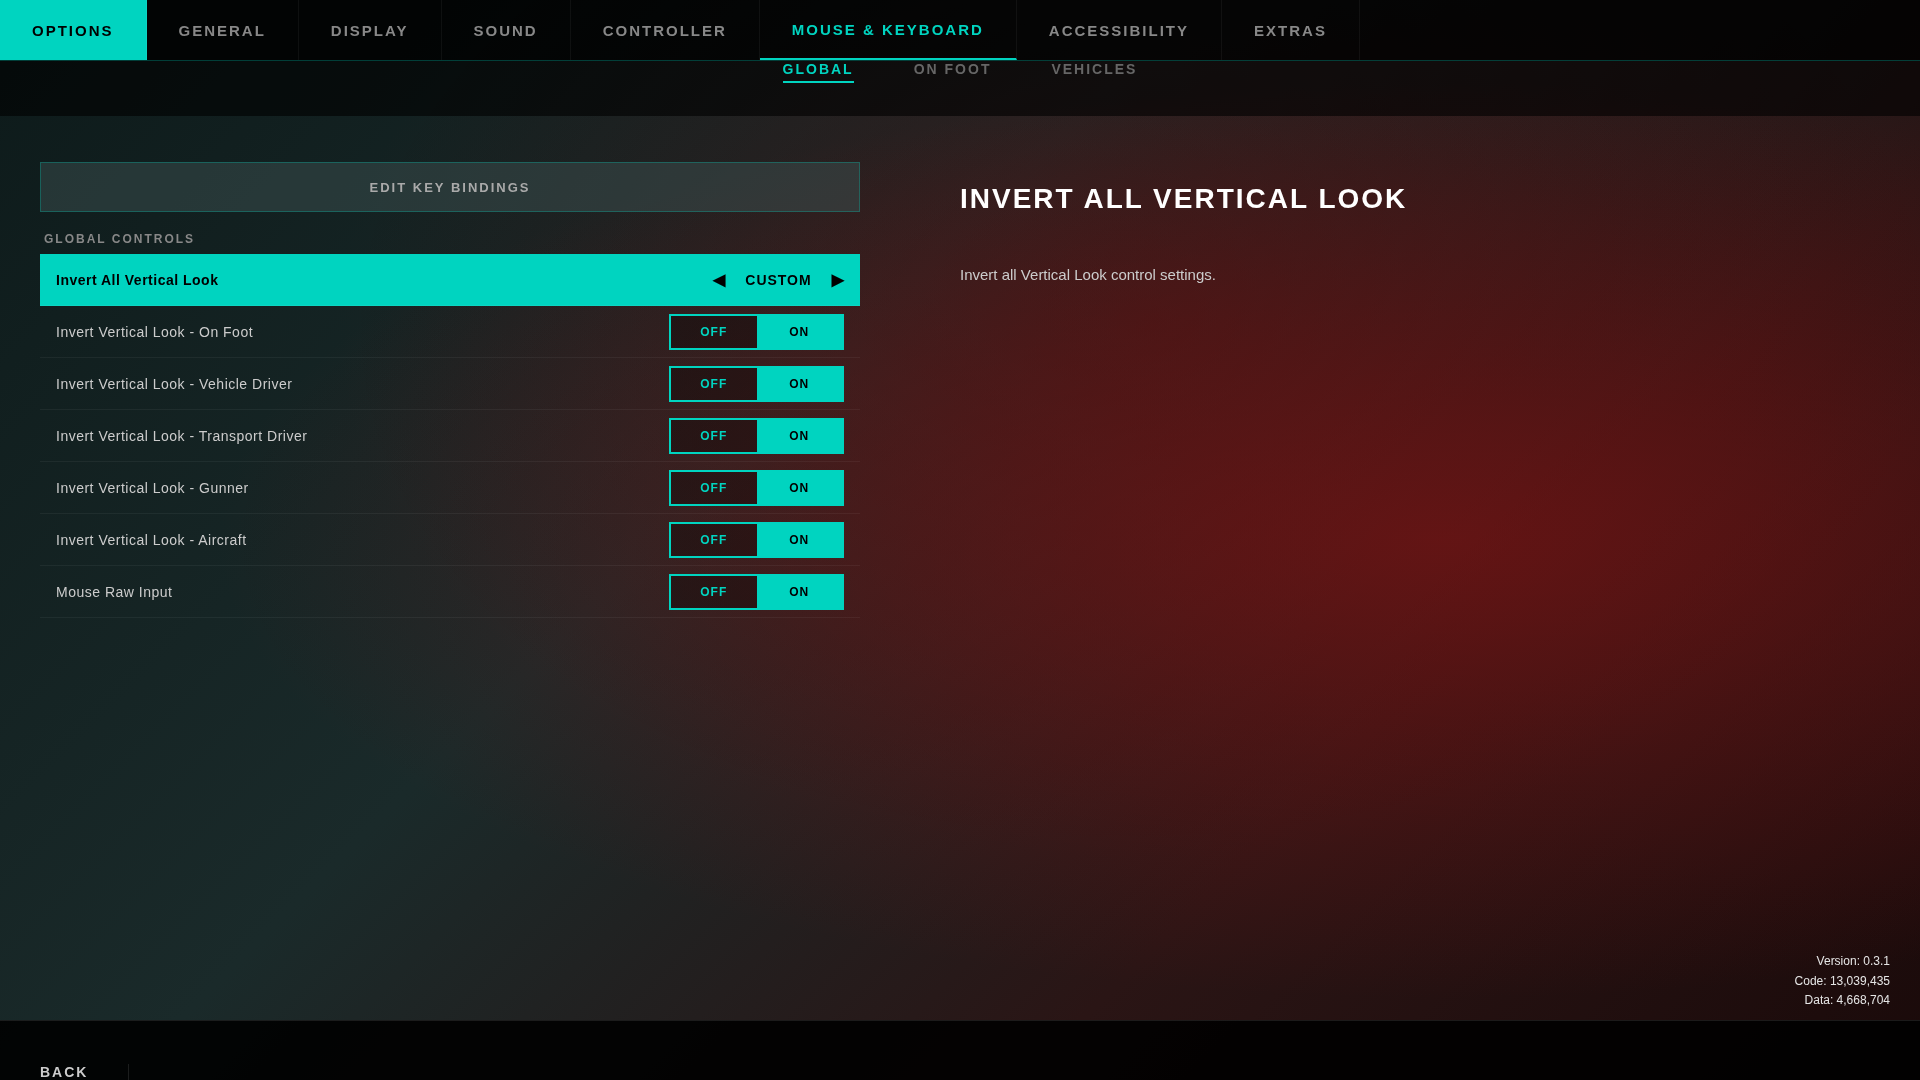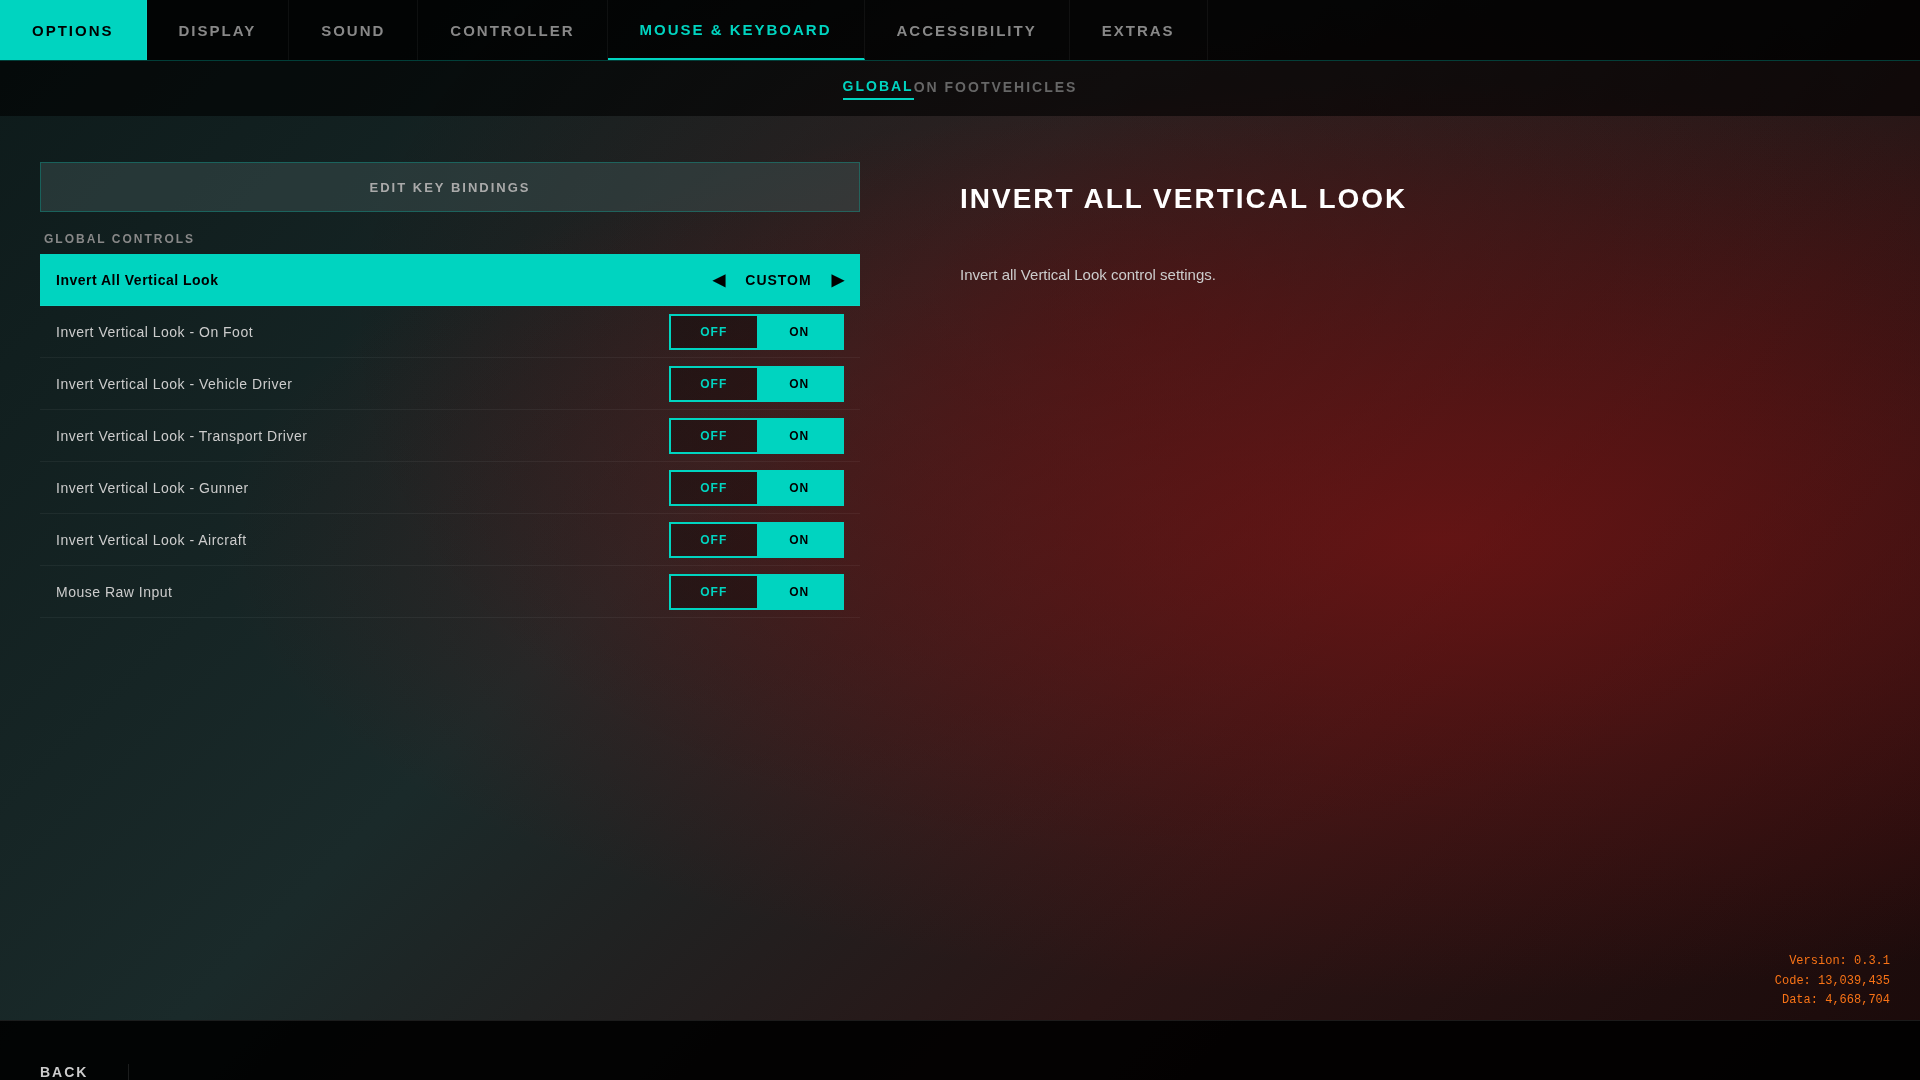--- a/index.html
+++ b/index.html
@@ -57,24 +57,25 @@
     .nav-tab.highlighted {
       color: #00d4c0;
       border-bottom: 2px solid #00d4c0;
     }
 
     
     .sub-nav {
       position: relative;
       z-index: 10;
       display: flex;
-      align-items: center;
+      align-items: flex-start;
       justify-content: center;
       height: 55px;
       background: rgba(0,0,0,0.6);
+      gap: 60px;
     }
 
     .sub-tab {
       font-size: 14px;
       font-weight: 700;
       letter-spacing: 2px;
       color: #666;
       cursor: pointer;
       text-transform: uppercase;
       padding-bottom: 4px;
@@ -268,32 +269,32 @@
     .version-info {
       position: absolute;
       bottom: 70px;
       right: 30px;
       z-index: 10;
       text-align: right;
     }
 
     .version-text {
       font-size: 12px;
-      color: #f97316;
+      color: #e5e5e5;
       line-height: 1.6;
-      font-family: Liberation Mono, monospace;
     }
   </style>
 </head>
 <body>
 
 <div class="bg"></div>
 
 <nav class="top-nav">
   <div class="nav-tab active">OPTIONS</div>
+  <div class="nav-tab">GENERAL</div>
   <div class="nav-tab">DISPLAY</div>
   <div class="nav-tab">SOUND</div>
   <div class="nav-tab">CONTROLLER</div>
   <div class="nav-tab highlighted">MOUSE &amp; KEYBOARD</div>
   <div class="nav-tab">ACCESSIBILITY</div>
   <div class="nav-tab">EXTRAS</div>
 </nav>
 
 <div class="sub-nav">
   <div class="sub-tab active">GLOBAL</div>

